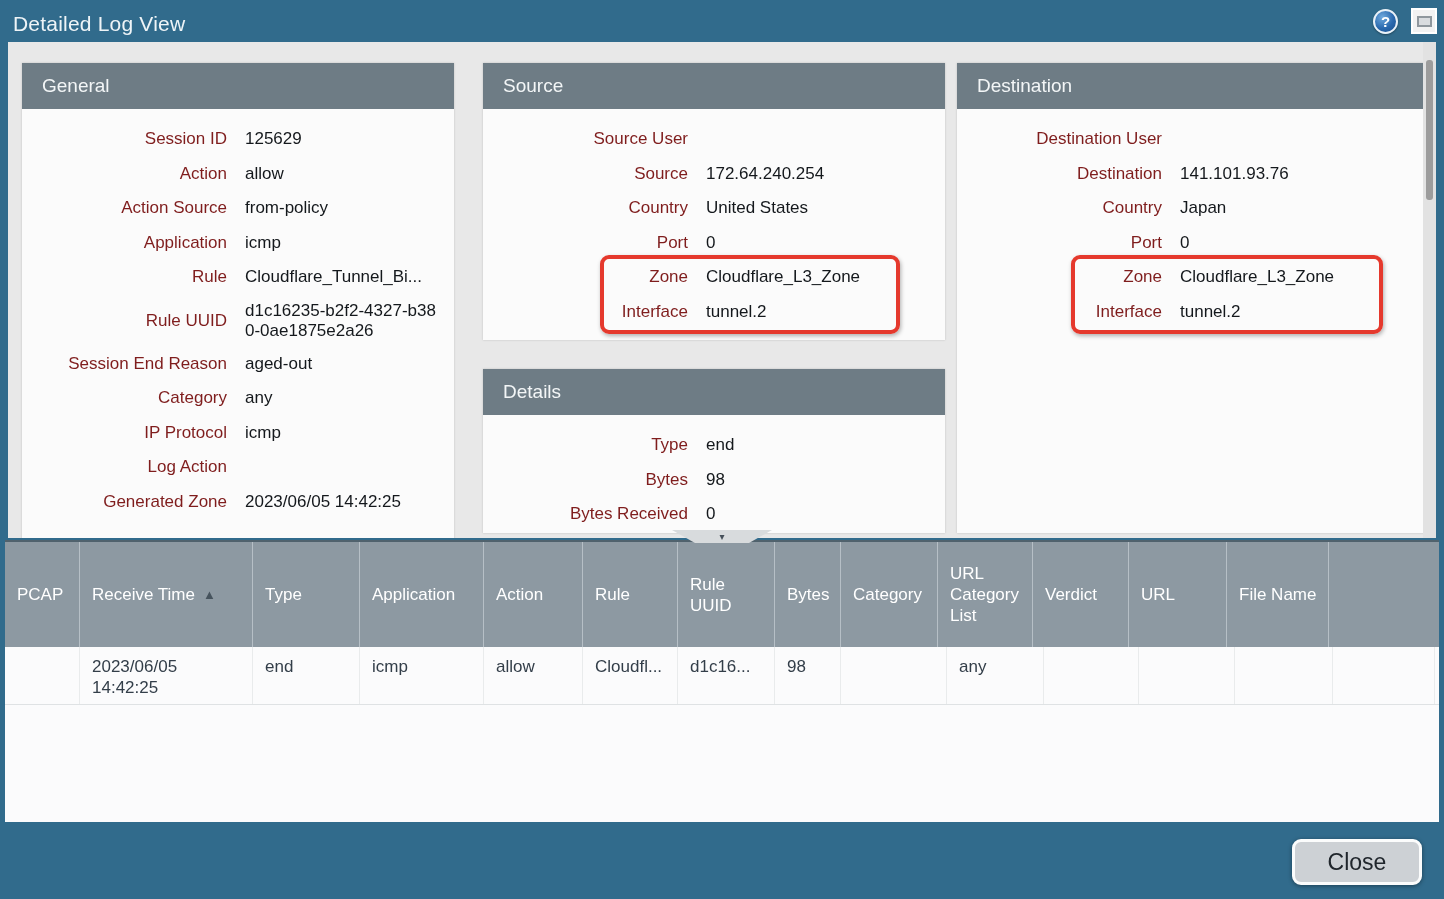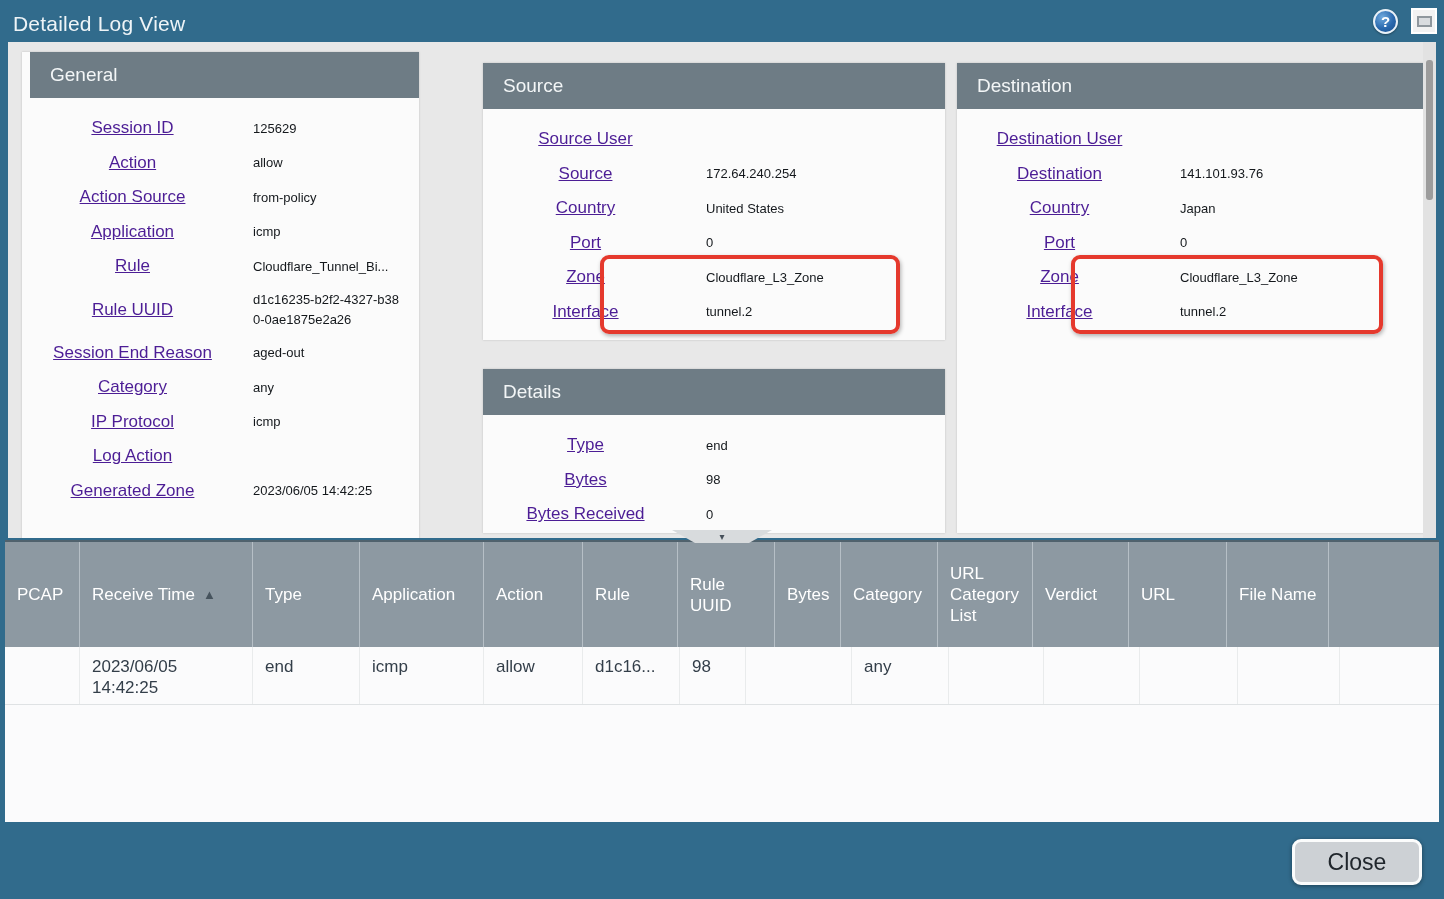--- a/index.html
+++ b/index.html
@@ -45,30 +45,30 @@
     box-shadow:0 0 2px rgba(0,0,0,.18);
   }
   .panel-header {
     height:46px; background:#6e7c85; color:#f3f6f7;
     font-size:19px; display:flex; align-items:center; padding-left:20px;
   }
   .panel-body { padding-top:13px; }
   .kv-row { display:flex; align-items:center; min-height:34.5px; }
   .kv-row.tall { min-height:52px; }
   .kv-label {
-    flex:0 0 205px; text-align:center; margin-right:18px;
-    color:#4c1d95; font-size:17px;text-decoration:underline;
+    flex:0 0 205px; text-align:right; margin-right:18px;
+    color:#7f1d1d; font-size:17px;
   }
   .kv-value {
-    flex:1; color:#14181c; font-size:13px;
+    flex:1; color:#14181c; font-size:17px;
     white-space:nowrap; overflow:hidden;
   }
   .kv-row.tall .kv-value { white-space:normal; word-break:break-all; line-height:20px; padding-right:18px; }
 
-  .panel-general     { left:14px;   top:10px;  width:397px; height:520px;padding-left:8px; }
+  .panel-general     { left:14px;   top:21px;  width:432px; height:520px; }
   .panel-source      { left:475px;  top:21px;  width:462px; height:277px; }
   .panel-details     { left:475px;  top:327px; width:462px; height:164px; }
   .panel-destination { left:949px;  top:21px;  width:467px; height:470px; }
 
   .highlight-box {
     position:absolute; border:4px solid #e5392d; border-radius:9px;
     box-shadow:1px 2px 4px rgba(0,0,0,.3); pointer-events:none;
   }
   .hl-source      { left:592px;  top:213px; width:300px; height:79px; }
   .hl-destination { left:1063px; top:213px; width:312px; height:79px; }
@@ -323,20 +323,21 @@
     <div class="cell c13">
         <span>File Name</span>
       </div>
   </div>
   <div class="tbl-row">
     <div class="cell c0"></div>
     <div class="cell c1">2023/06/05 14:42:25</div>
     <div class="cell c2">end</div>
     <div class="cell c3">icmp</div>
     <div class="cell c4">allow</div>
+    <div class="cell c5">Cloudfl...</div>
     <div class="cell c6">d1c16...</div>
     <div class="cell c7">98</div>
     <div class="cell c8"></div>
     <div class="cell c9">any</div>
     <div class="cell c10"></div>
     <div class="cell c11"></div>
     <div class="cell c12"></div>
     <div class="cell c13"></div>
   </div>
 </div>

